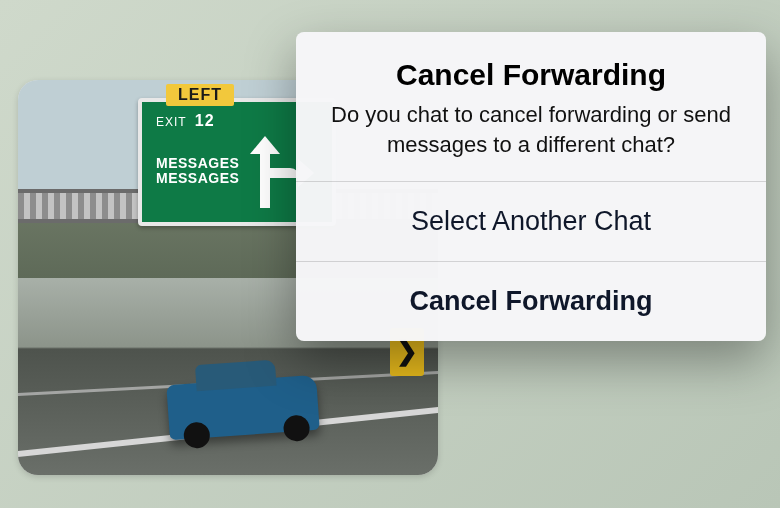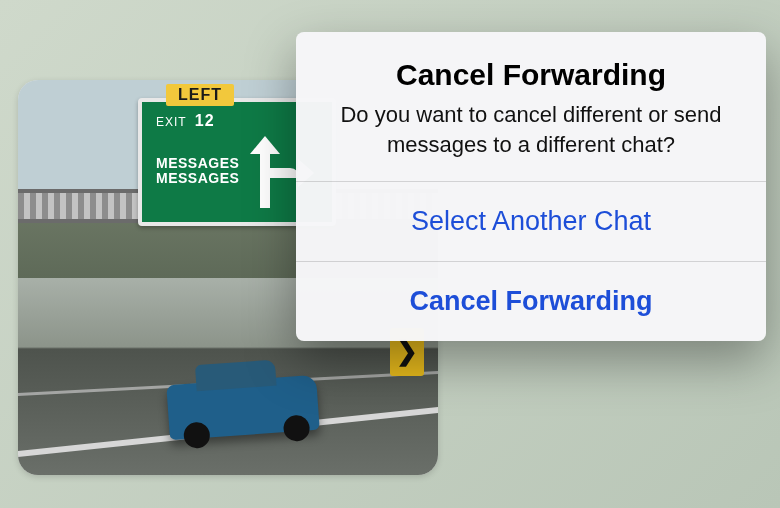--- a/index.html
+++ b/index.html
@@ -238,21 +238,21 @@
     line-height: 1.35;
     color: #111;
   }
   .alert-sep {
     height: 1px;
     background: rgba(0,0,0,0.14);
   }
   .alert-btn {
     text-align: center;
     font-size: 27px;
-    color: #1d4ed8;
+    color: #0f172a;
     padding: 24px 24px;
     cursor: pointer;
     font-weight: 400;
   }
   .alert-btn.bold {
     font-weight: 600;
   }
 </style>
 </head>
 <body>
@@ -288,21 +288,21 @@
         <div class="car-wheel front"></div>
         <div class="car-wheel rear"></div>
       </div>
     </div>
 
   </div>
 
   <div class="alert">
     <div class="alert-header">
       <div class="alert-title">Cancel Forwarding</div>
-      <div class="alert-body">Do you want to cancel different or send messages to a different chat?</div>
+      <div class="alert-body">Do you chat to cancel forwarding or send messages to a different chat?</div>
     </div>
     <div class="alert-sep"></div>
     <div class="alert-btn">Select Another Chat</div>
     <div class="alert-sep"></div>
     <div class="alert-btn bold">Cancel Forwarding</div>
   </div>
 
 </div>
 
 </body></html>

